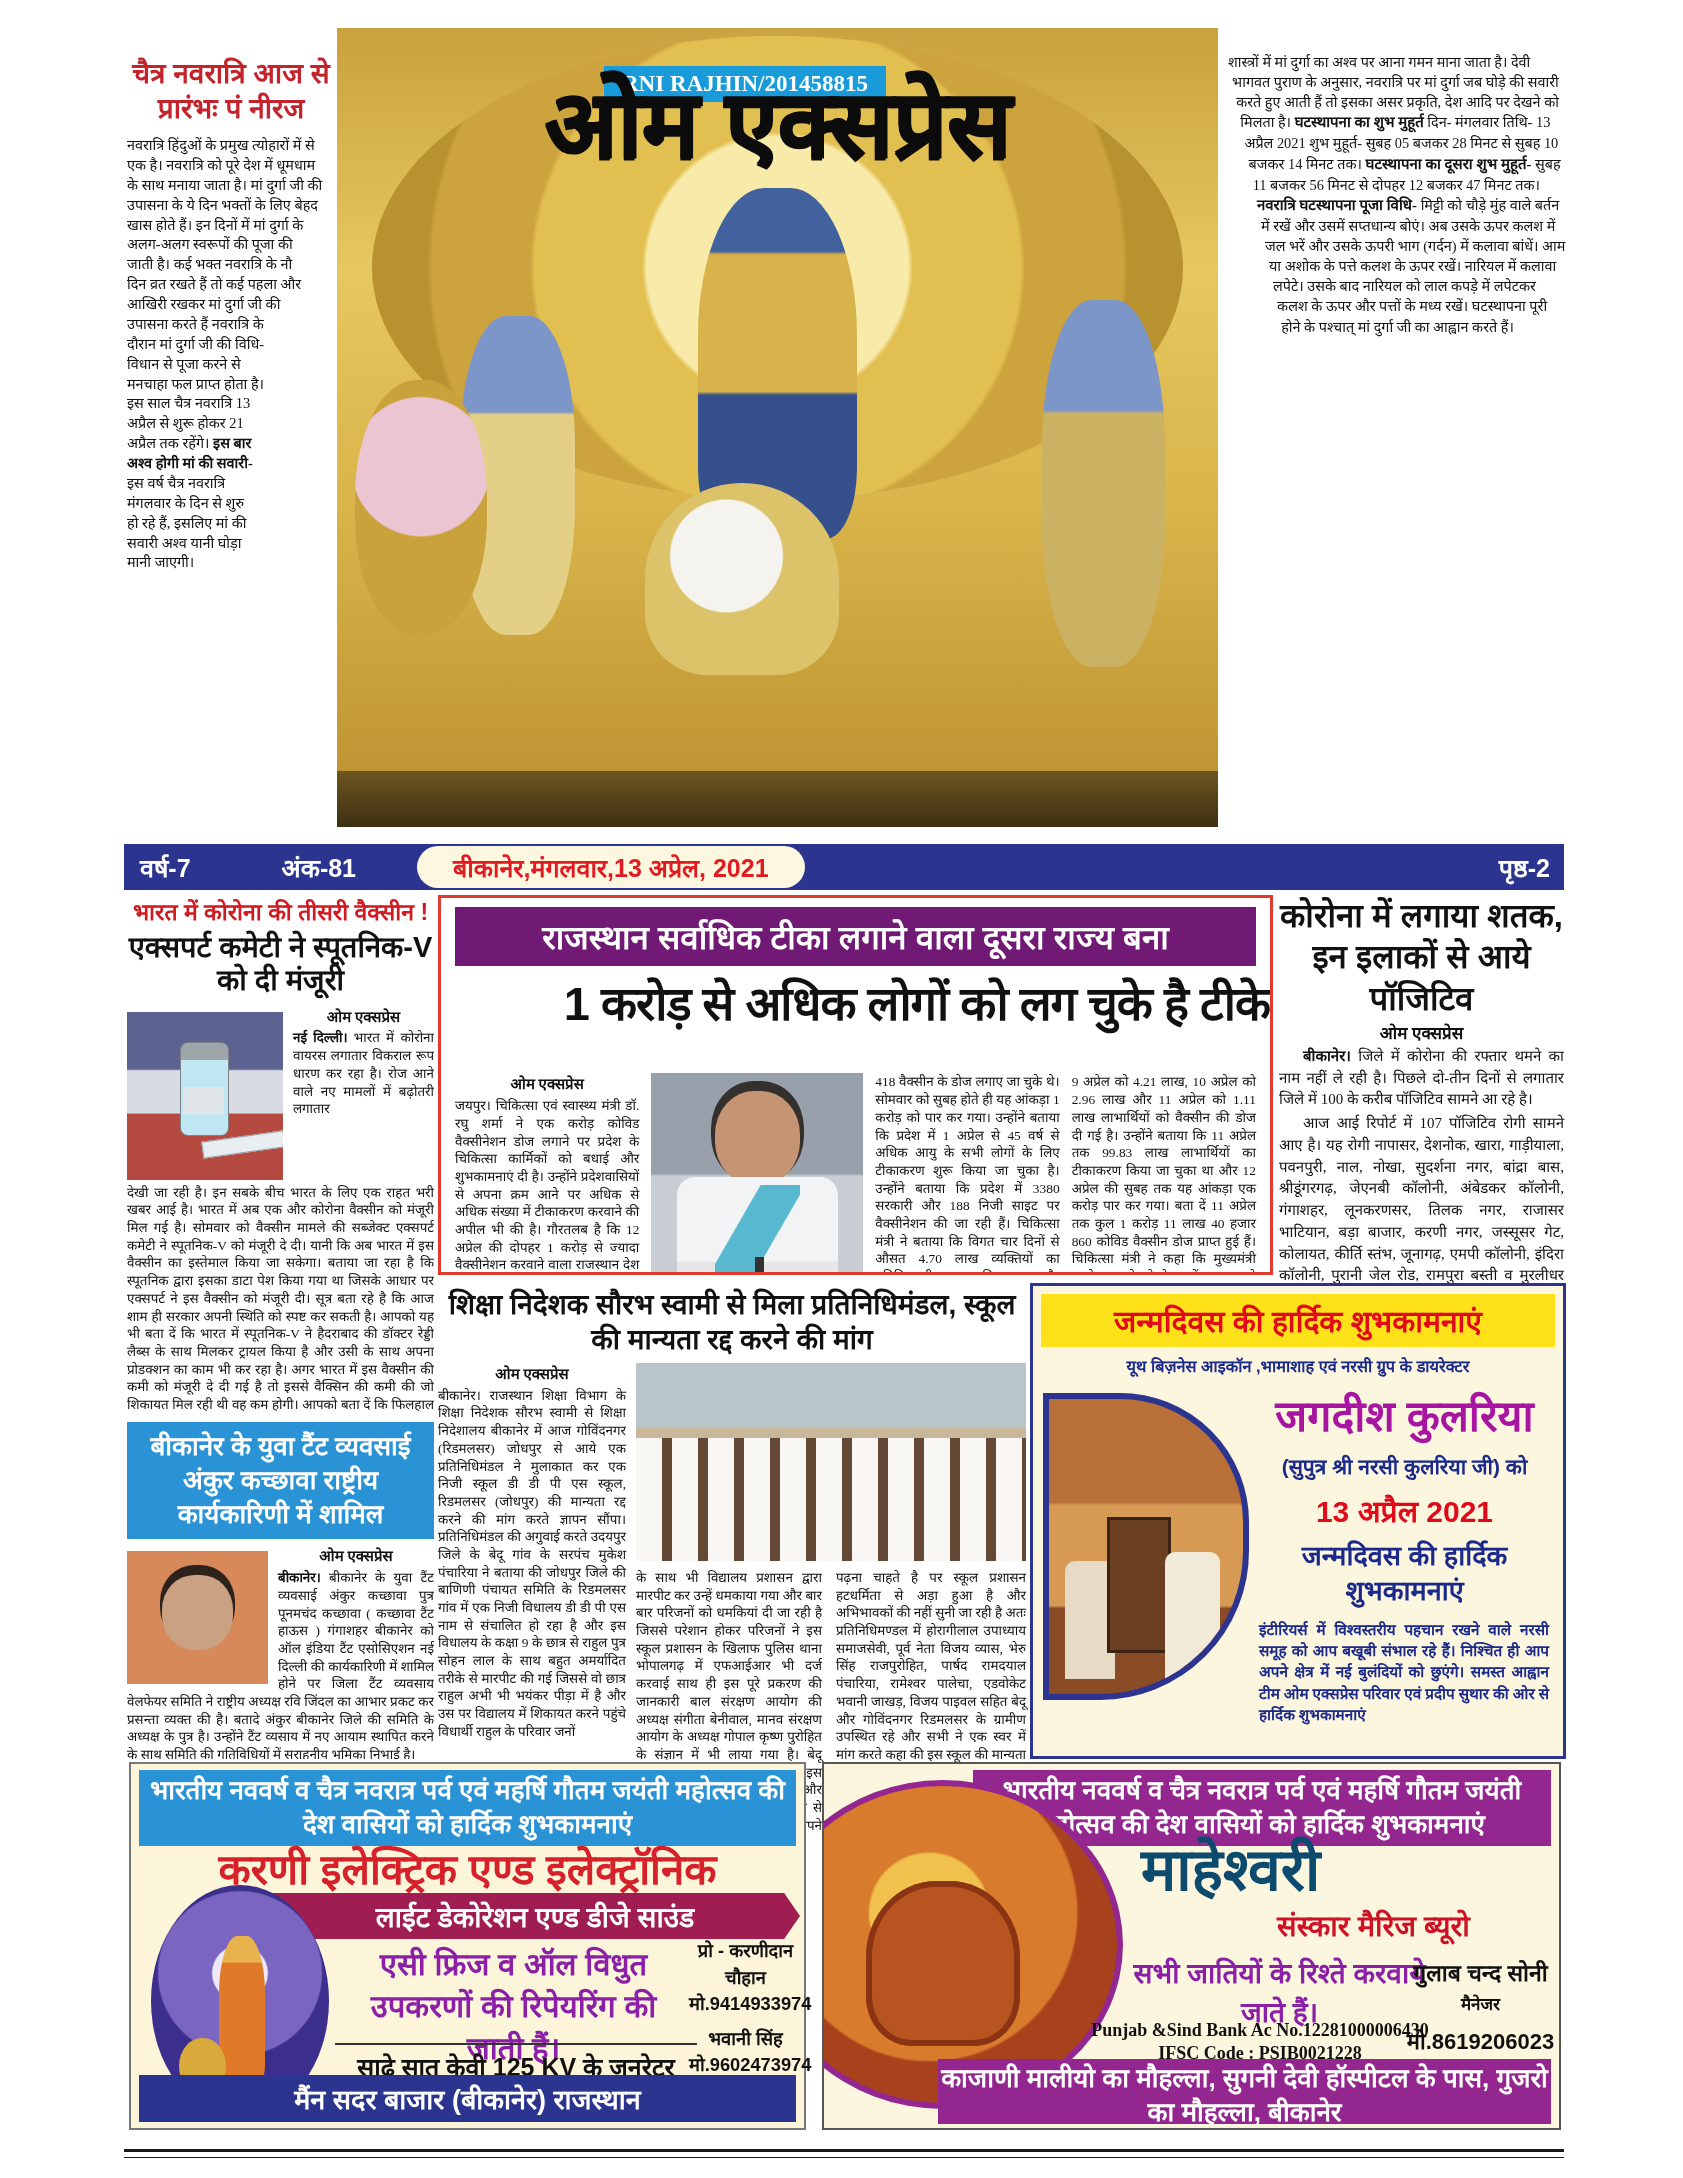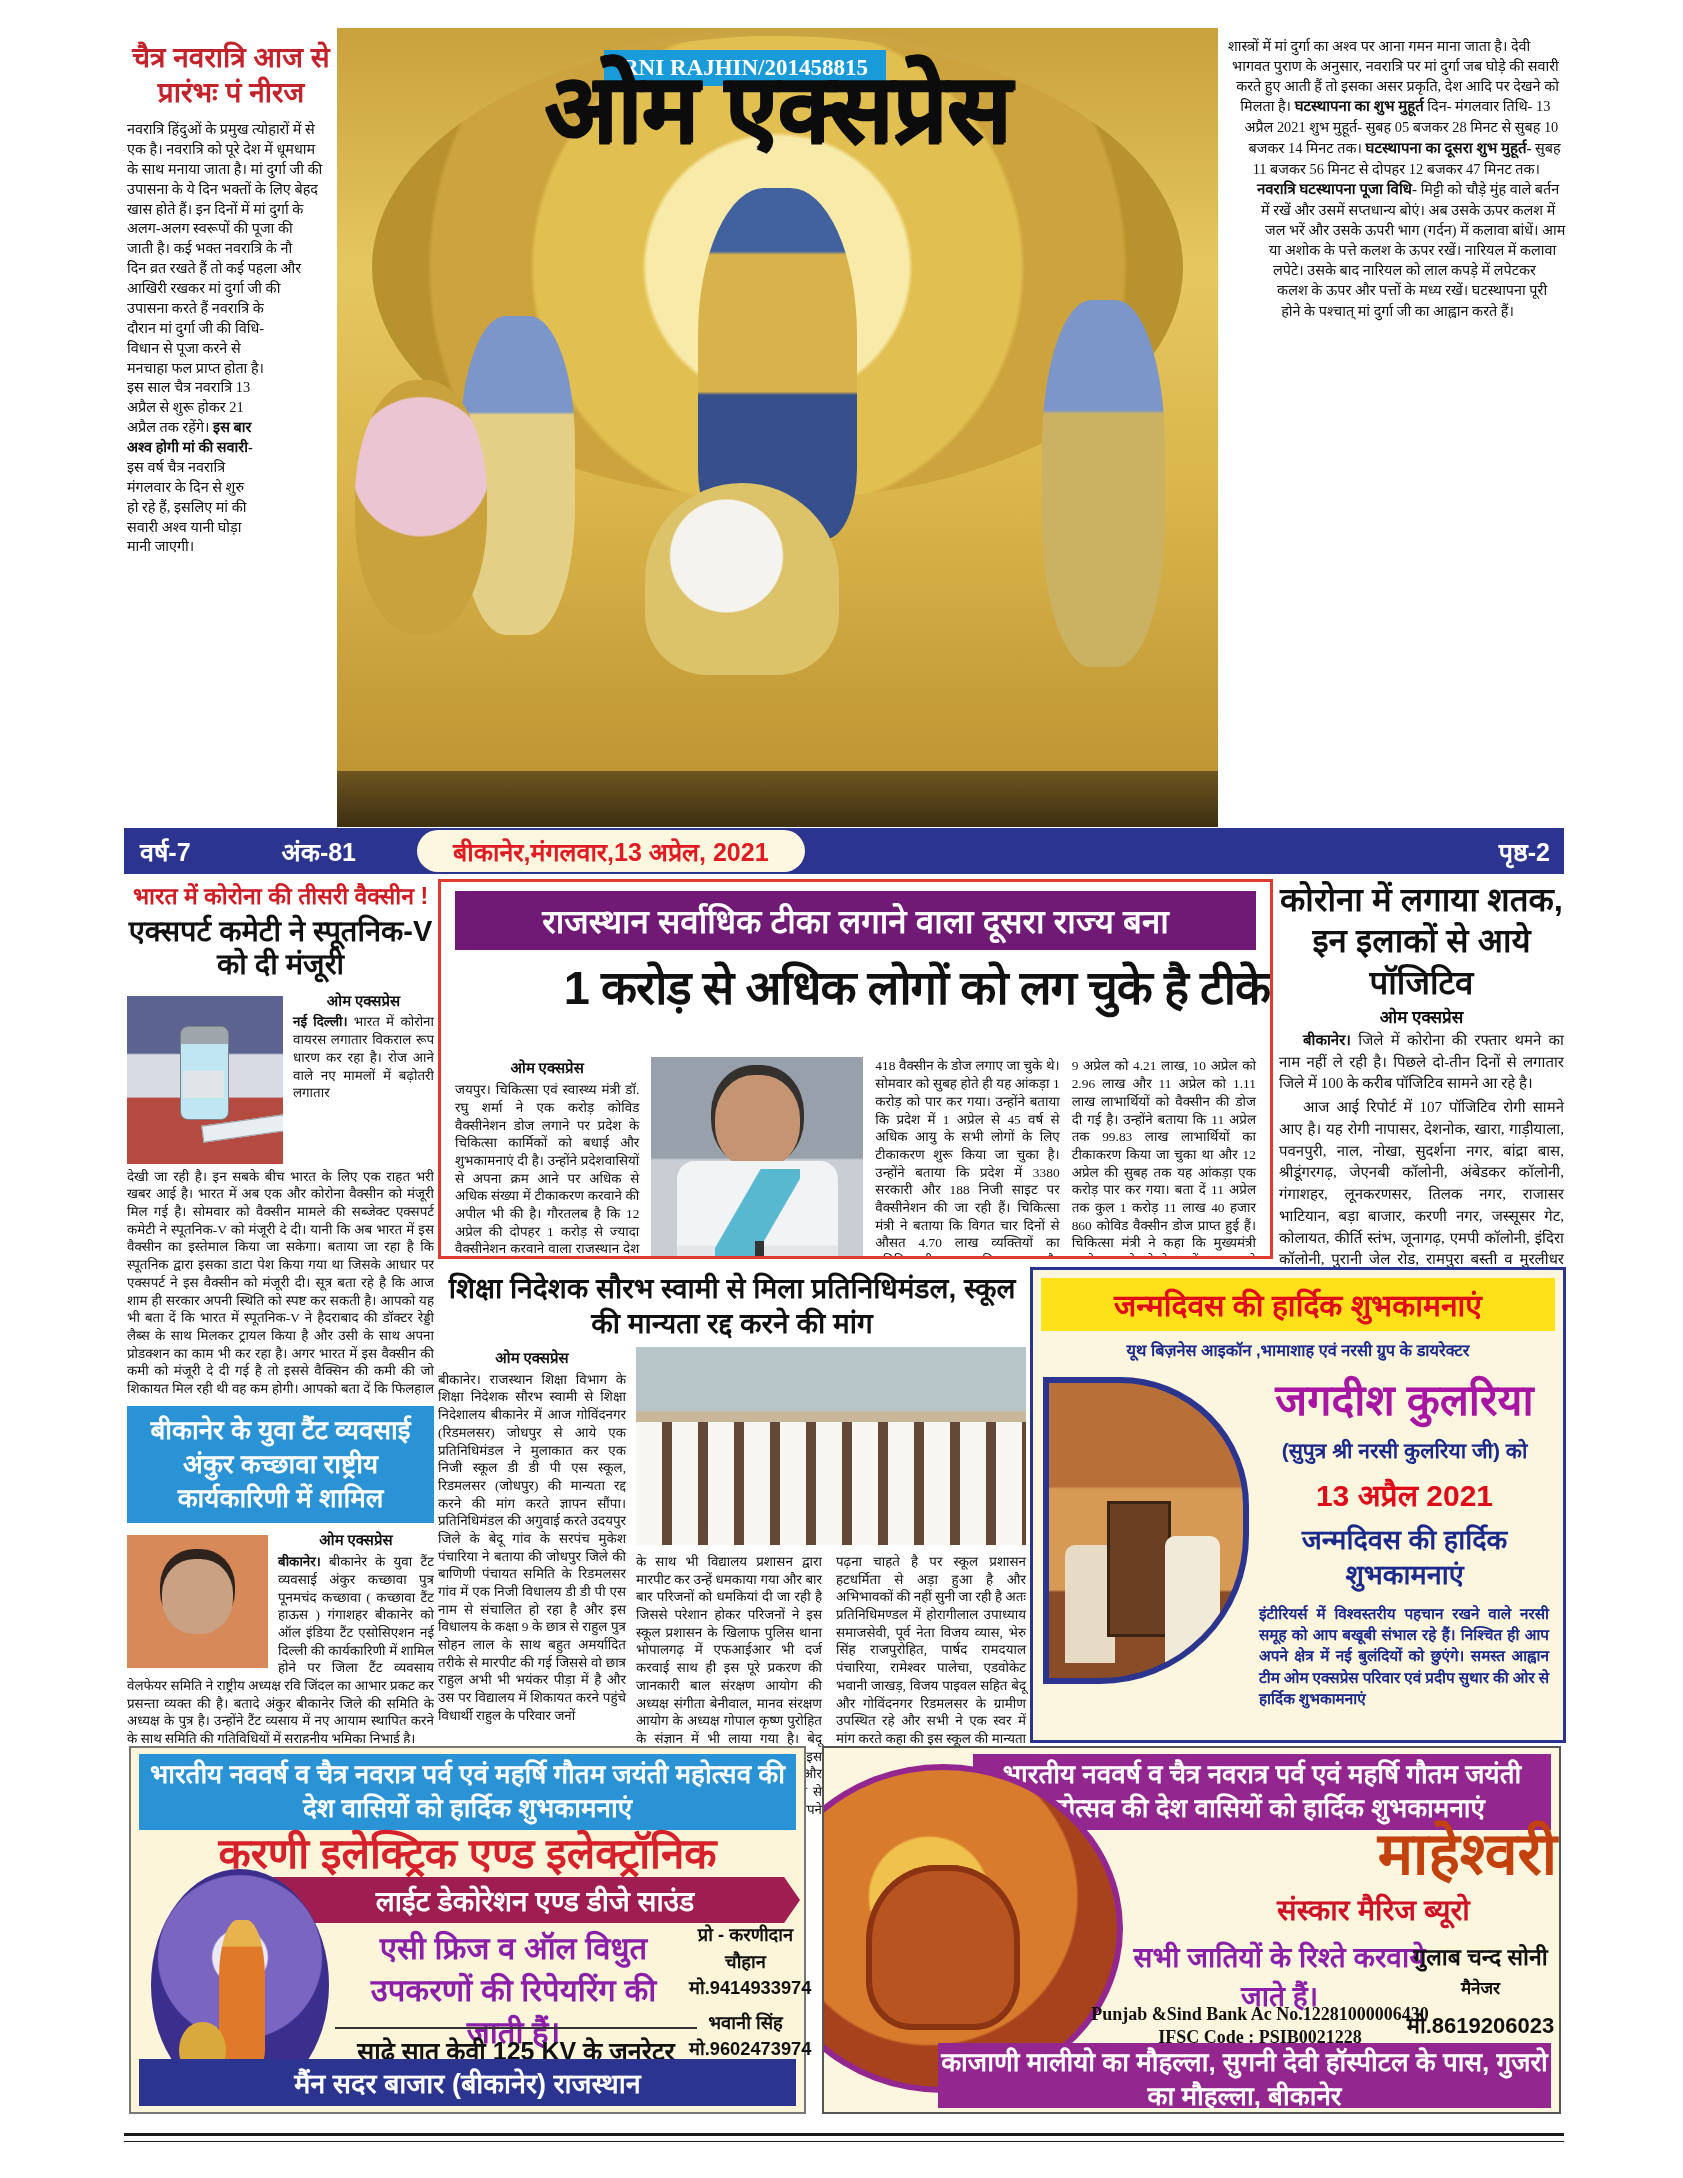--- a/index.html
+++ b/index.html
@@ -1,18 +1,18 @@
 <!DOCTYPE html>
 <html><head>
 <meta charset="utf-8">
 <style>
   html,body{margin:0;padding:0;background:#ffffff;}
   .page{position:relative;width:1683px;height:2178px;background:#fff;
         font-family:"Liberation Sans",sans-serif;color:#111;overflow:hidden;}
-  .abs{position:absolute;}
+  .abs{position:absolute;margin-top:16px;}
   .ph{position:absolute;overflow:hidden;}
   
   .nav-art{left:127px;top:40px;width:208px;height:569px;overflow:hidden;}
   .nav-head{color:#c4232b;font-size:28px;font-weight:bold;text-align:center;line-height:1.25;margin:0 0 10px 0;}
   .nav-body{font-family:"Liberation Serif",serif;font-size:14.4px;line-height:1.38;}
   .nav-wrapR{float:right;width:119px;height:267px;margin-top:297px;
              shape-outside:polygon(100% 0,100% 100%,0 100%);}
   .pandal{left:337px;top:28px;width:881px;height:799px;
      background:radial-gradient(ellipse 60% 45% at 50% 28%,rgba(255,250,220,.45),transparent 65%),
      linear-gradient(180deg,#c9a13d 0%,#e6c75f 30%,#d9b44a 60%,#b98f2e 100%);}
@@ -147,22 +147,22 @@
      font-size:27px;font-weight:bold;text-align:center;padding:5px 0;}
   .mah{left:822px;top:1746px;width:739px;height:368px;border:2px solid #555;
      background:#fdf6df;box-sizing:border-box;overflow:hidden;}
   .mh-banner{position:absolute;left:149px;right:8px;top:6px;background:#93278f;color:#fff;
      font-size:26px;font-weight:bold;text-align:center;line-height:1.3;padding:4px 0;}
   .mh-oval{position:absolute;left:-61px;top:16px;width:360px;height:329px;border-radius:50%;
      border:6px solid #93278f;box-sizing:border-box;
      background:radial-gradient(circle at 46% 40%,#f0c14c 0 22%,#d97b2d 23% 55%,#a8421c 56% 100%);}
   .mh-hand{position:absolute;left:28%;top:30%;width:44%;height:52%;border-radius:46% 46% 30% 30%;
      background:#b8541f;box-shadow:inset 0 0 0 6px #8a3413;}
-  .mh-title{position:absolute;left:317px;top:63px;width:416px;color:#c2410c;font-size:59px;
-     font-weight:900;text-align:right;}
+  .mh-title{position:absolute;left:317px;top:63px;width:416px;color:#0c4a6e;font-size:59px;
+     font-weight:900;text-align:left;}
   .mh-sub{position:absolute;left:376px;top:141px;width:347px;color:#cf1126;font-size:29px;
      font-weight:bold;text-align:center;}
   .mh-serv{position:absolute;left:292px;top:190px;width:327px;color:#8b1fa8;font-size:28px;
      font-weight:bold;text-align:center;line-height:1.4;}
   .mh-mgr{position:absolute;left:582px;top:192px;width:149px;text-align:center;}
   .mh-mgr .n{font-size:23px;font-weight:bold;}
   .mh-mgr .r{font-size:17px;font-weight:bold;margin-top:4px;}
   .mh-mgr .p{font-size:22px;font-weight:bold;margin-top:10px;}
   .mh-bank{position:absolute;left:238px;top:255px;width:396px;text-align:center;font-size:18px;
      font-weight:bold;font-family:"Liberation Serif",serif;line-height:1.3;}

